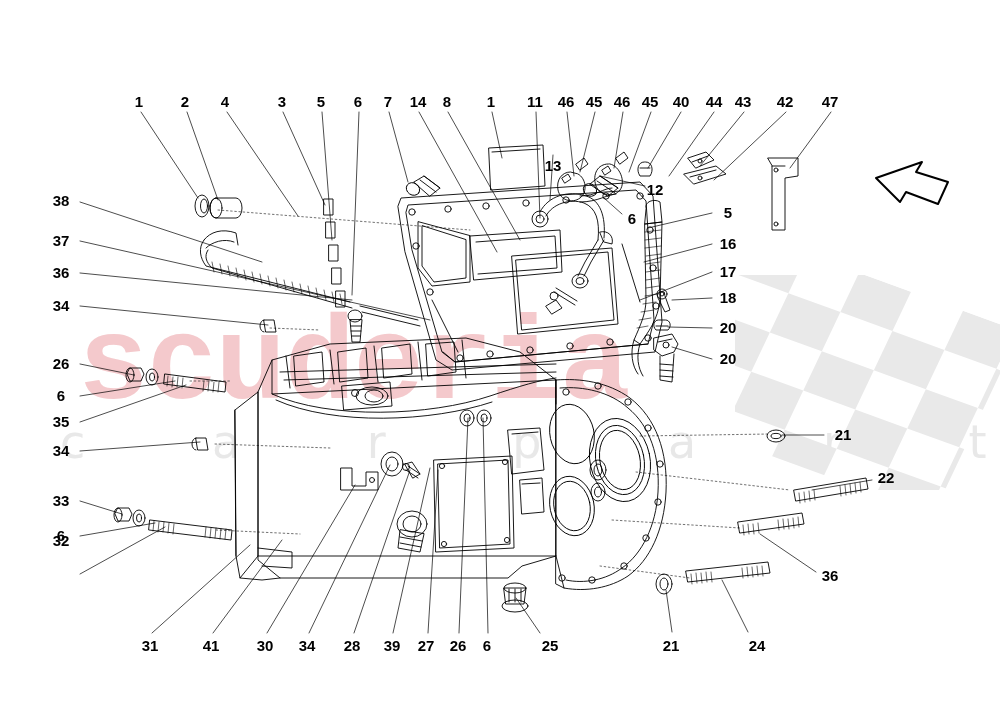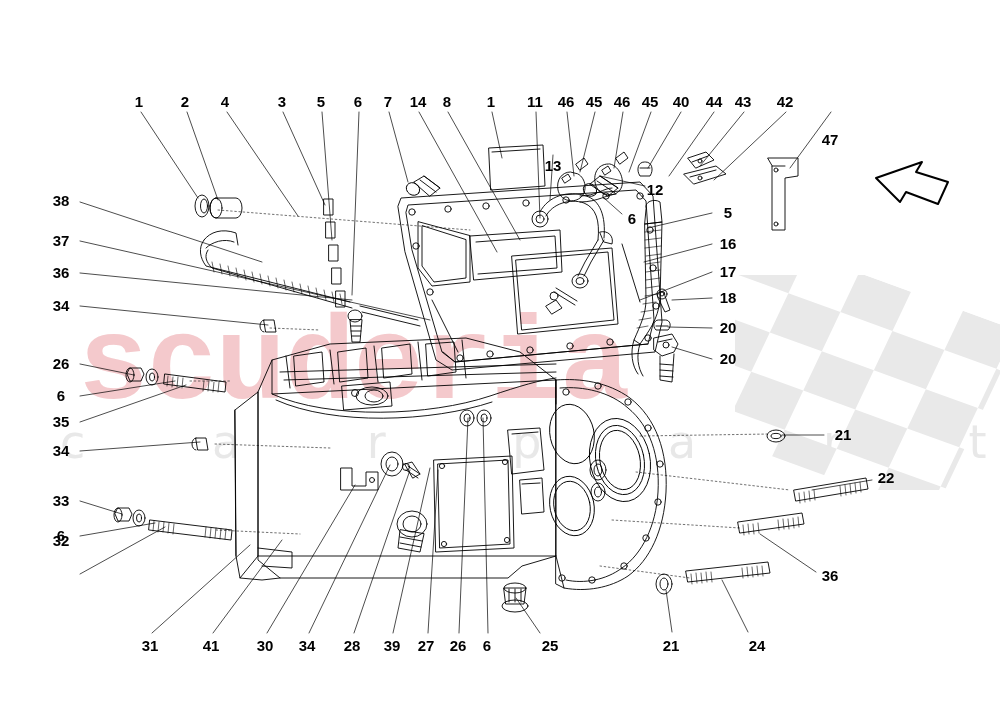--- a/index.html
+++ b/index.html
@@ -635,21 +635,21 @@
   <div class="lbl" style="left:491px; top:101px;">1</div>
   <div class="lbl" style="left:535px; top:101px;">11</div>
   <div class="lbl" style="left:566px; top:101px;">46</div>
   <div class="lbl" style="left:594px; top:101px;">45</div>
   <div class="lbl" style="left:622px; top:101px;">46</div>
   <div class="lbl" style="left:650px; top:101px;">45</div>
   <div class="lbl" style="left:681px; top:101px;">40</div>
   <div class="lbl" style="left:714px; top:101px;">44</div>
   <div class="lbl" style="left:743px; top:101px;">43</div>
   <div class="lbl" style="left:785px; top:101px;">42</div>
-  <div class="lbl" style="left:830px; top:101px;margin-top:38px;">47</div>
+  <div class="lbl" style="left:830px; top:101px;">47</div>
 
   <div class="lbl" style="left:61px; top:200px;">38</div>
   <div class="lbl" style="left:61px; top:240px;">37</div>
   <div class="lbl" style="left:61px; top:272px;">36</div>
   <div class="lbl" style="left:61px; top:305px;">34</div>
   <div class="lbl" style="left:61px; top:363px;">26</div>
   <div class="lbl" style="left:61px; top:395px;">6</div>
   <div class="lbl" style="left:61px; top:421px;">35</div>
   <div class="lbl" style="left:61px; top:450px;">34</div>
   <div class="lbl" style="left:61px; top:500px;">33</div>

